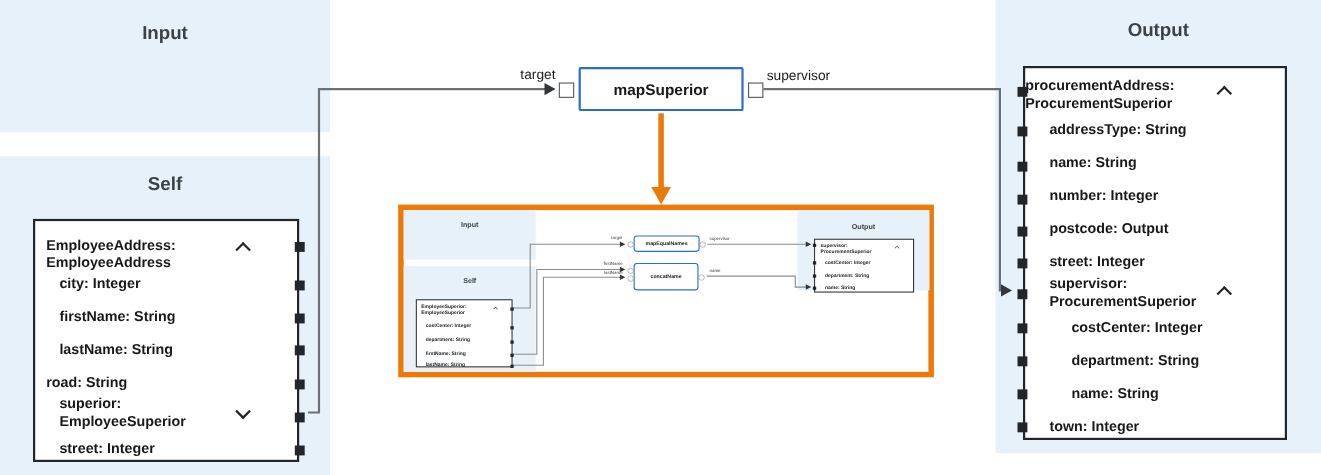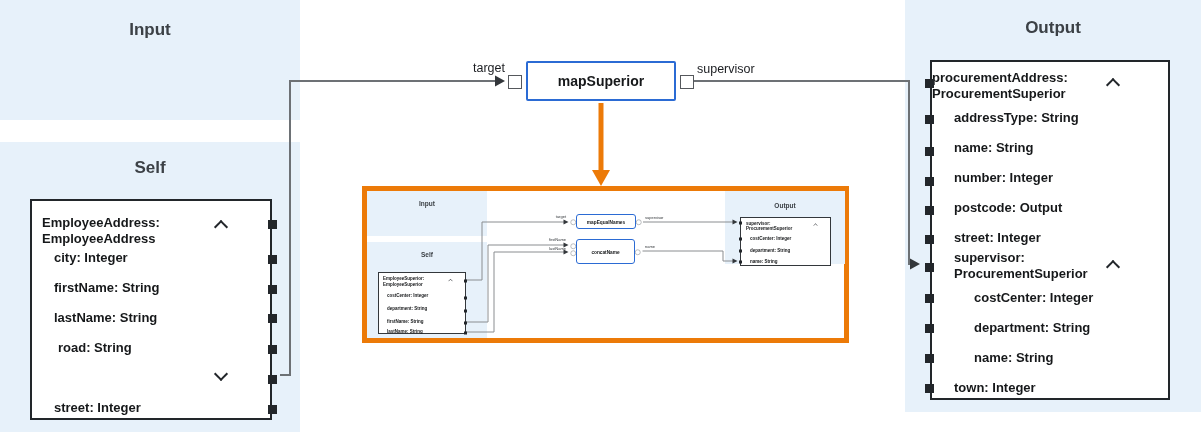--- a/index.html
+++ b/index.html
@@ -63,21 +63,25 @@
 
   <div class="doc-box" style="left:30px;top:199px;width:242px;height:221px;">
     <div class="row" style="left:10px;top:14px;">
       <span>EmployeeAddress:</span><br>
       <span>EmployeeAddress</span>
     </div>
     <span class="chev up" style="right:44px;top:21px;"></span>
     <div class="row" style="left:22px;top:49px;">city: Integer</div>
     <div class="row" style="left:22px;top:79px;">firstName: String</div>
     <div class="row" style="left:22px;top:109px;">lastName: String</div>
-    <div class="row" style="left:26px;top:139px;">road: String</div>
+    <div class="row" style="left:10px;top:139px;">road: String</div>
+    <div class="row" style="left:22px;top:158px;">
+      <span>superior:</span><br>
+      <span>EmployeeSuperior</span>
+    </div>
     <span class="chev down" style="right:44px;top:168px;"></span>
     <div class="row" style="left:22px;top:199px;">street: Integer</div>
     <span class="port r" style="top:19px;"></span>
     <span class="port r" style="top:54px;"></span>
     <span class="port r" style="top:84px;"></span>
     <span class="port r" style="top:113px;"></span>
     <span class="port r" style="top:144px;"></span>
     <span class="port r" style="top:174px;"></span>
     <span class="port r" style="top:204px;"></span>
   </div>

